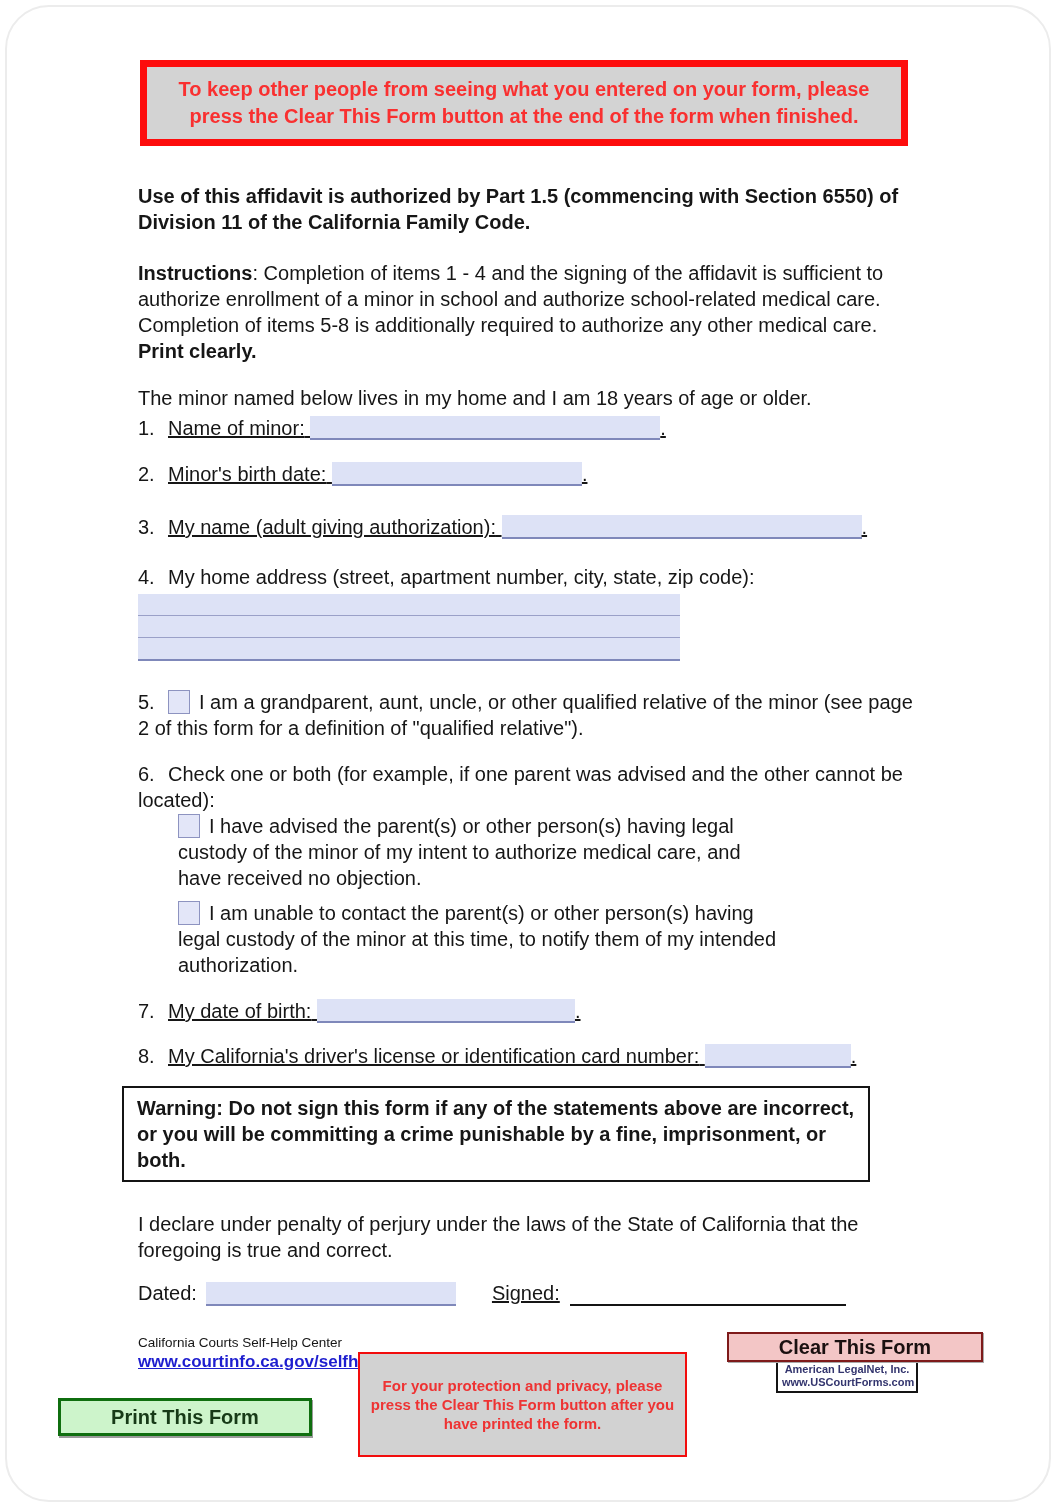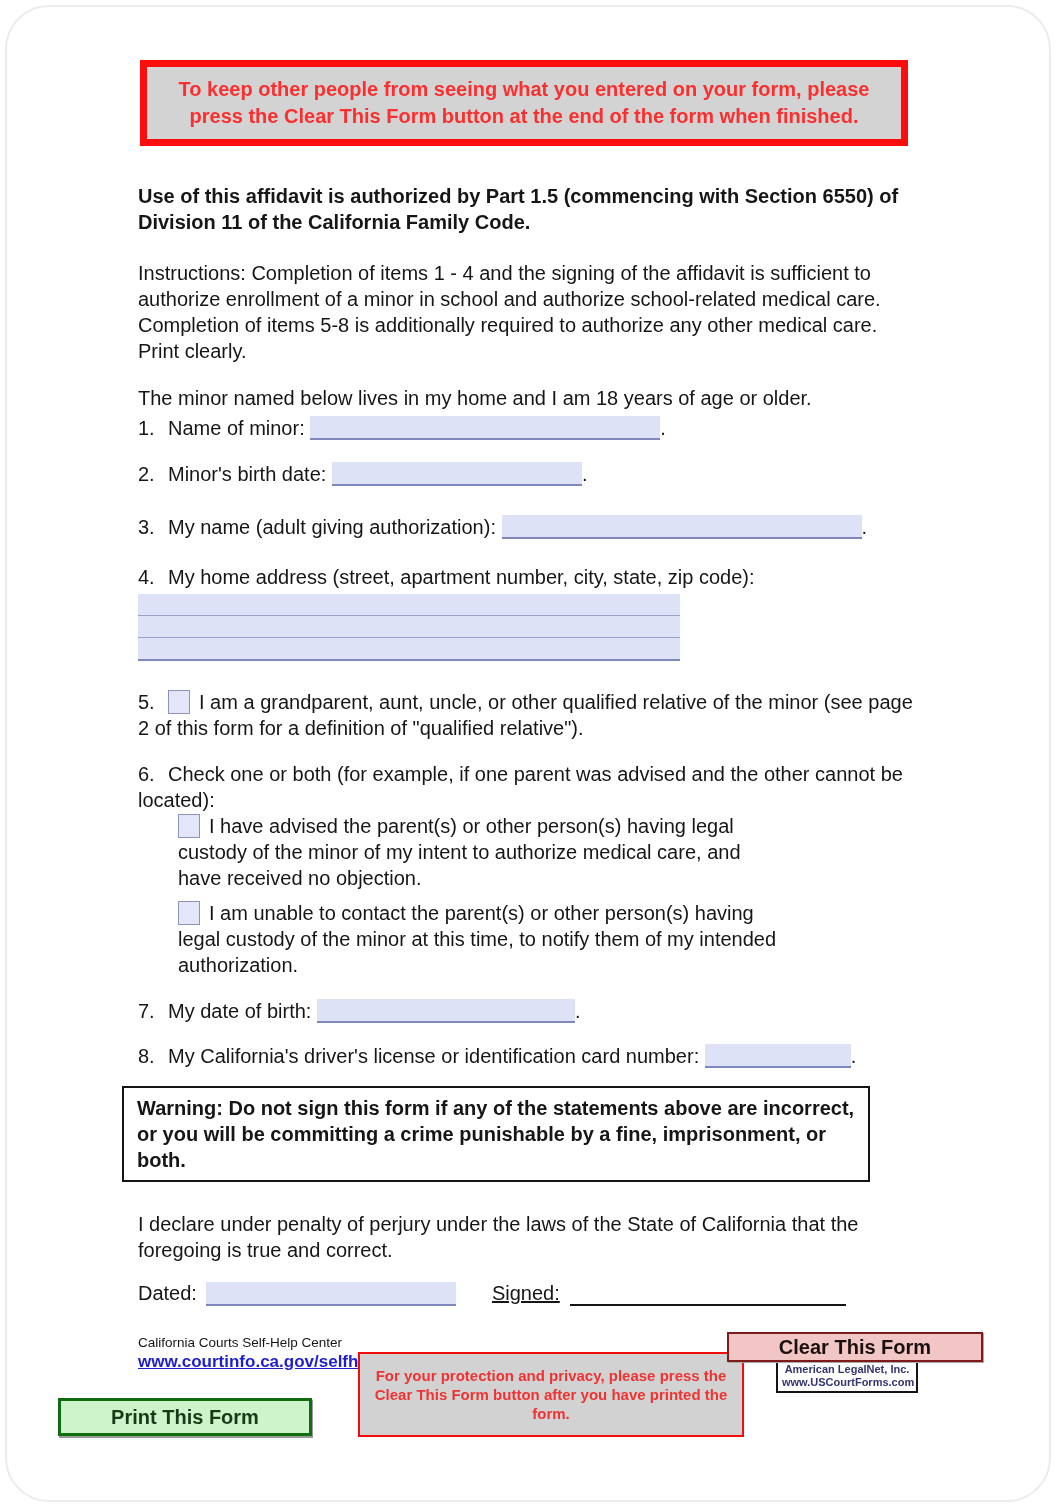--- a/index.html
+++ b/index.html
@@ -9,23 +9,23 @@
   
   .banner{position:absolute;left:140px;top:60px;width:768px;box-sizing:border-box;border:7px solid #fd0d0d;background:#d3d3d3;color:#f93030;font-weight:bold;font-size:20px;line-height:27px;text-align:center;padding:9px 14px;}
 
   
   .content{position:absolute;left:138px;top:163px;width:782px;font-size:20px;line-height:26px;}
   .doc-title{text-align:center;font-weight:bold;font-size:20px;margin:0;}
   p{margin:0;}
   .intro{margin-top:20px;font-weight:bold;}
   .instructions{margin-top:25px;}
   .lead{margin-top:21px;}
-  b{font-weight:normal;}
+  b{font-weight:bold;}
 
-  .item-row{margin-top:0;white-space:nowrap;}
+  .item-row{margin-top:0;white-space:nowrap;text-decoration:underline;}
   .num{display:inline-block;min-width:30px;}
   .field{display:inline-block;background:#dde2f6;border-bottom:2px solid #7f88ba;height:22px;vertical-align:-5px;}
   .r1{margin-top:4px;}
   .r2{margin-top:20px;}
   .r3{margin-top:27px;}
   .r4{margin-top:24px;}
   .addr-block{width:542px;margin-top:4px;}
   .addr-line{height:21px;background:#dde2f6;border-bottom:1px solid #9aa0c8;}
   .addr-line.last{border-bottom:2px solid #7f88ba;}
 
@@ -42,21 +42,21 @@
   .sign-row{margin-top:17px;display:flex;align-items:flex-end;}
   .sign-row .dated-field{width:250px;margin-left:9px;}
   .signed-label{margin-left:36px;text-decoration:underline;}
   .signed-line{display:inline-block;width:276px;height:24px;border-bottom:2px solid #141414;margin-left:10px;}
 
   
   .footer-org{position:absolute;left:138px;top:1335px;font-size:13.5px;}
   .footer-link{position:absolute;left:138px;top:1352px;font-size:17px;color:#1e1ecf;text-decoration:underline;font-weight:bold;cursor:pointer;}
   .page-num{position:absolute;left:828px;top:1336px;font-size:13.5px;}
   .legalnet-box{position:absolute;left:776px;top:1359px;width:142px;box-sizing:border-box;border:2px solid #141414;padding:2px 4px;font-size:11px;line-height:13px;font-weight:bold;color:#33356e;text-align:center;}
-  .privacy-box{position:absolute;left:358px;top:1352px;width:386px;box-sizing:border-box;border:2px solid #f20d0d;background:#d2d2d2;color:#ee3333;font-weight:bold;font-size:15px;line-height:19px;text-align:center;padding:12px 6px;}
+  .privacy-box{position:absolute;left:358px;top:1352px;width:329px;box-sizing:border-box;border:2px solid #f20d0d;background:#d2d2d2;color:#ee3333;font-weight:bold;font-size:15px;line-height:19px;text-align:center;padding:22px 6px;}
   .btn{position:absolute;box-sizing:border-box;text-align:center;font-weight:bold;cursor:pointer;}
   .print-btn{left:58px;top:1398px;width:254px;height:38px;background:#cdf4cb;border:3px solid #0f6e0f;box-shadow:1px 2px 0 #9a9a9a;color:#173a17;font-size:20px;line-height:32px;}
   .clear-btn{left:727px;top:1332px;width:256px;height:30px;background:#f3c6c6;border:2px solid #7e1a1a;box-shadow:1px 1px 0 #aaaaaa;color:#1a1010;font-size:20px;line-height:26px;}
 </style>
 </head>
 <body>
 
 <div class="page-frame"></div>
 
 <div class="banner">

